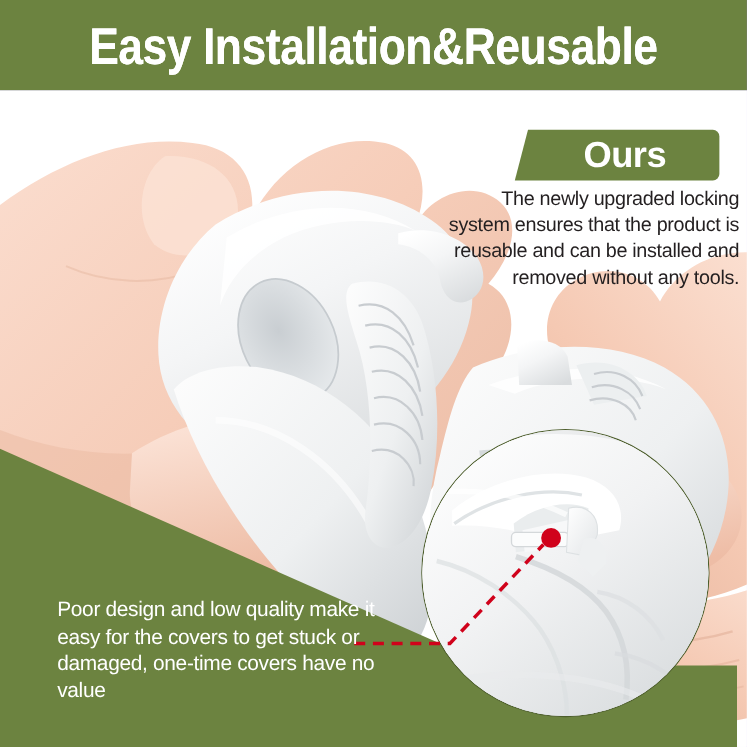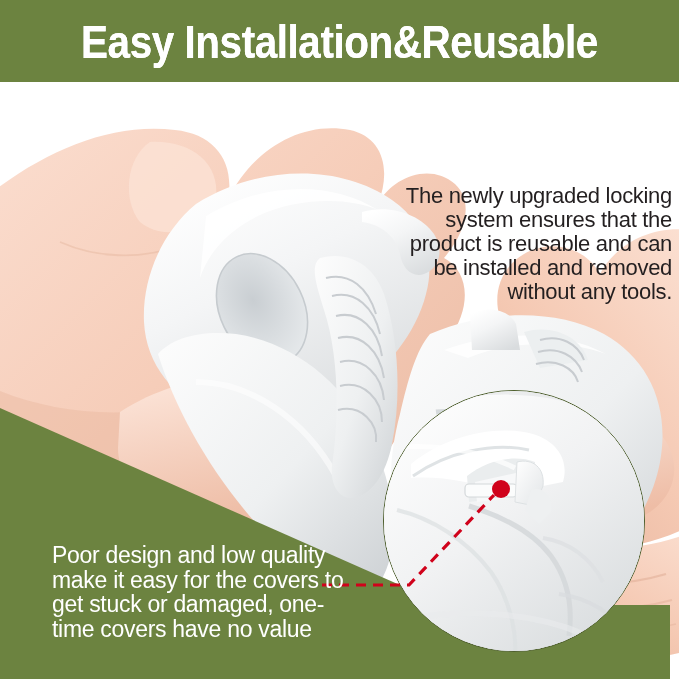--- a/index.html
+++ b/index.html
@@ -53,40 +53,40 @@
     position:absolute;left:0;top:0;width:190px;height:50px;
     display:flex;align-items:center;justify-content:center;
     color:#ffffff;font-weight:bold;font-size:33px;
     font-family:"Liberation Sans",sans-serif;
     letter-spacing:-0.5px;
     padding-left:14px;box-sizing:border-box;
   }
 
   
   .ours-body{
-    position:absolute;left:404px;top:184px;width:268px;
+    position:absolute;left:404px;top:168px;width:268px;
     text-align:right;
     color:#231f20;
     font-family:"Liberation Sans",sans-serif;
-    font-size:22px;line-height:24px;
+    font-size:18px;line-height:24px;
     letter-spacing:-0.3px;
   }
 
   
   .others-title{
     position:absolute;left:52px;top:495px;
     color:#ffffff;font-weight:bold;font-size:42px;
     font-family:"Liberation Sans",sans-serif;
     letter-spacing:-0.5px;line-height:1;
   }
   .others-body{
     position:absolute;left:52px;top:543px;width:300px;
     color:#ffffff;
     font-family:"Liberation Sans",sans-serif;
-    font-size:23px;line-height:24.5px;
+    font-size:19px;line-height:24.5px;
     letter-spacing:-0.3px;
     text-align:left;
   }
 
   
   .inset-circle{
     position:absolute;left:383px;top:390px;
     width:262px;height:262px;border-radius:50%;
     border:1.5px solid #4d5e2c;
     overflow:hidden;
@@ -289,18 +289,24 @@
 
       <path d="M 20,230 C 80,218 150,222 200,244" stroke="#e9ebec" stroke-width="6" fill="none" opacity="0.6"></path>
     </svg>
   </div>
 
   <svg class="callout-layer" viewBox="0 0 679 679" xmlns="http://www.w3.org/2000/svg">
     <polyline points="322,585 409,585 494,495" fill="none" stroke="#d0021b" stroke-width="3.2" stroke-dasharray="10 7" stroke-linecap="butt"></polyline>
     <circle cx="501" cy="489" r="9" fill="#d0021b"></circle>
   </svg>
 
+  <div class="ours-badge">
+    <svg width="190" height="50" viewBox="0 0 190 50" xmlns="http://www.w3.org/2000/svg">
+      <path d="M 14,2 L 182,2 A 6,6 0 0 1 188,8 L 188,42 A 6,6 0 0 1 182,48 L 2,48 Z" fill="#6c8340"></path>
+    </svg>
+    <div class="ours-label">Ours</div>
+  </div>
 
   <div class="ours-body">The newly upgraded locking system ensures that the product is reusable and can be installed and removed without any tools.</div>
 
   <div class="others-body">Poor design and low quality make it easy for the covers to get stuck or damaged, one-time covers have no value</div>
 
 </div>
 
 </body></html>

